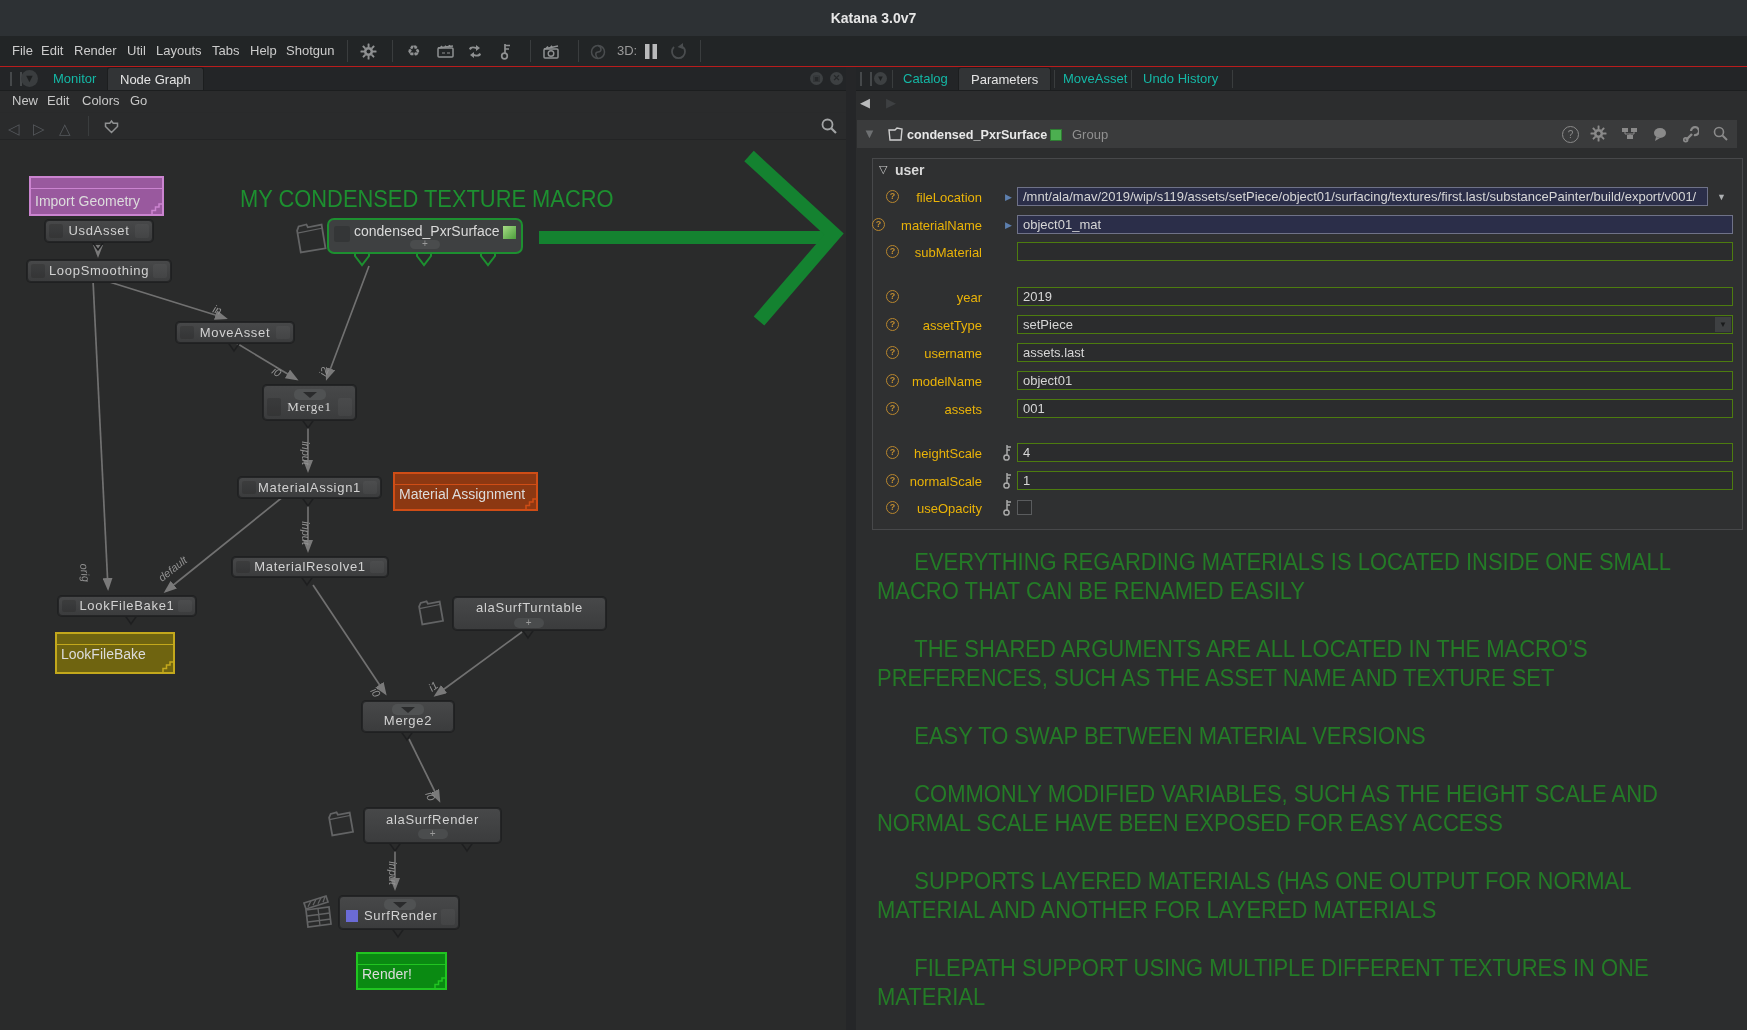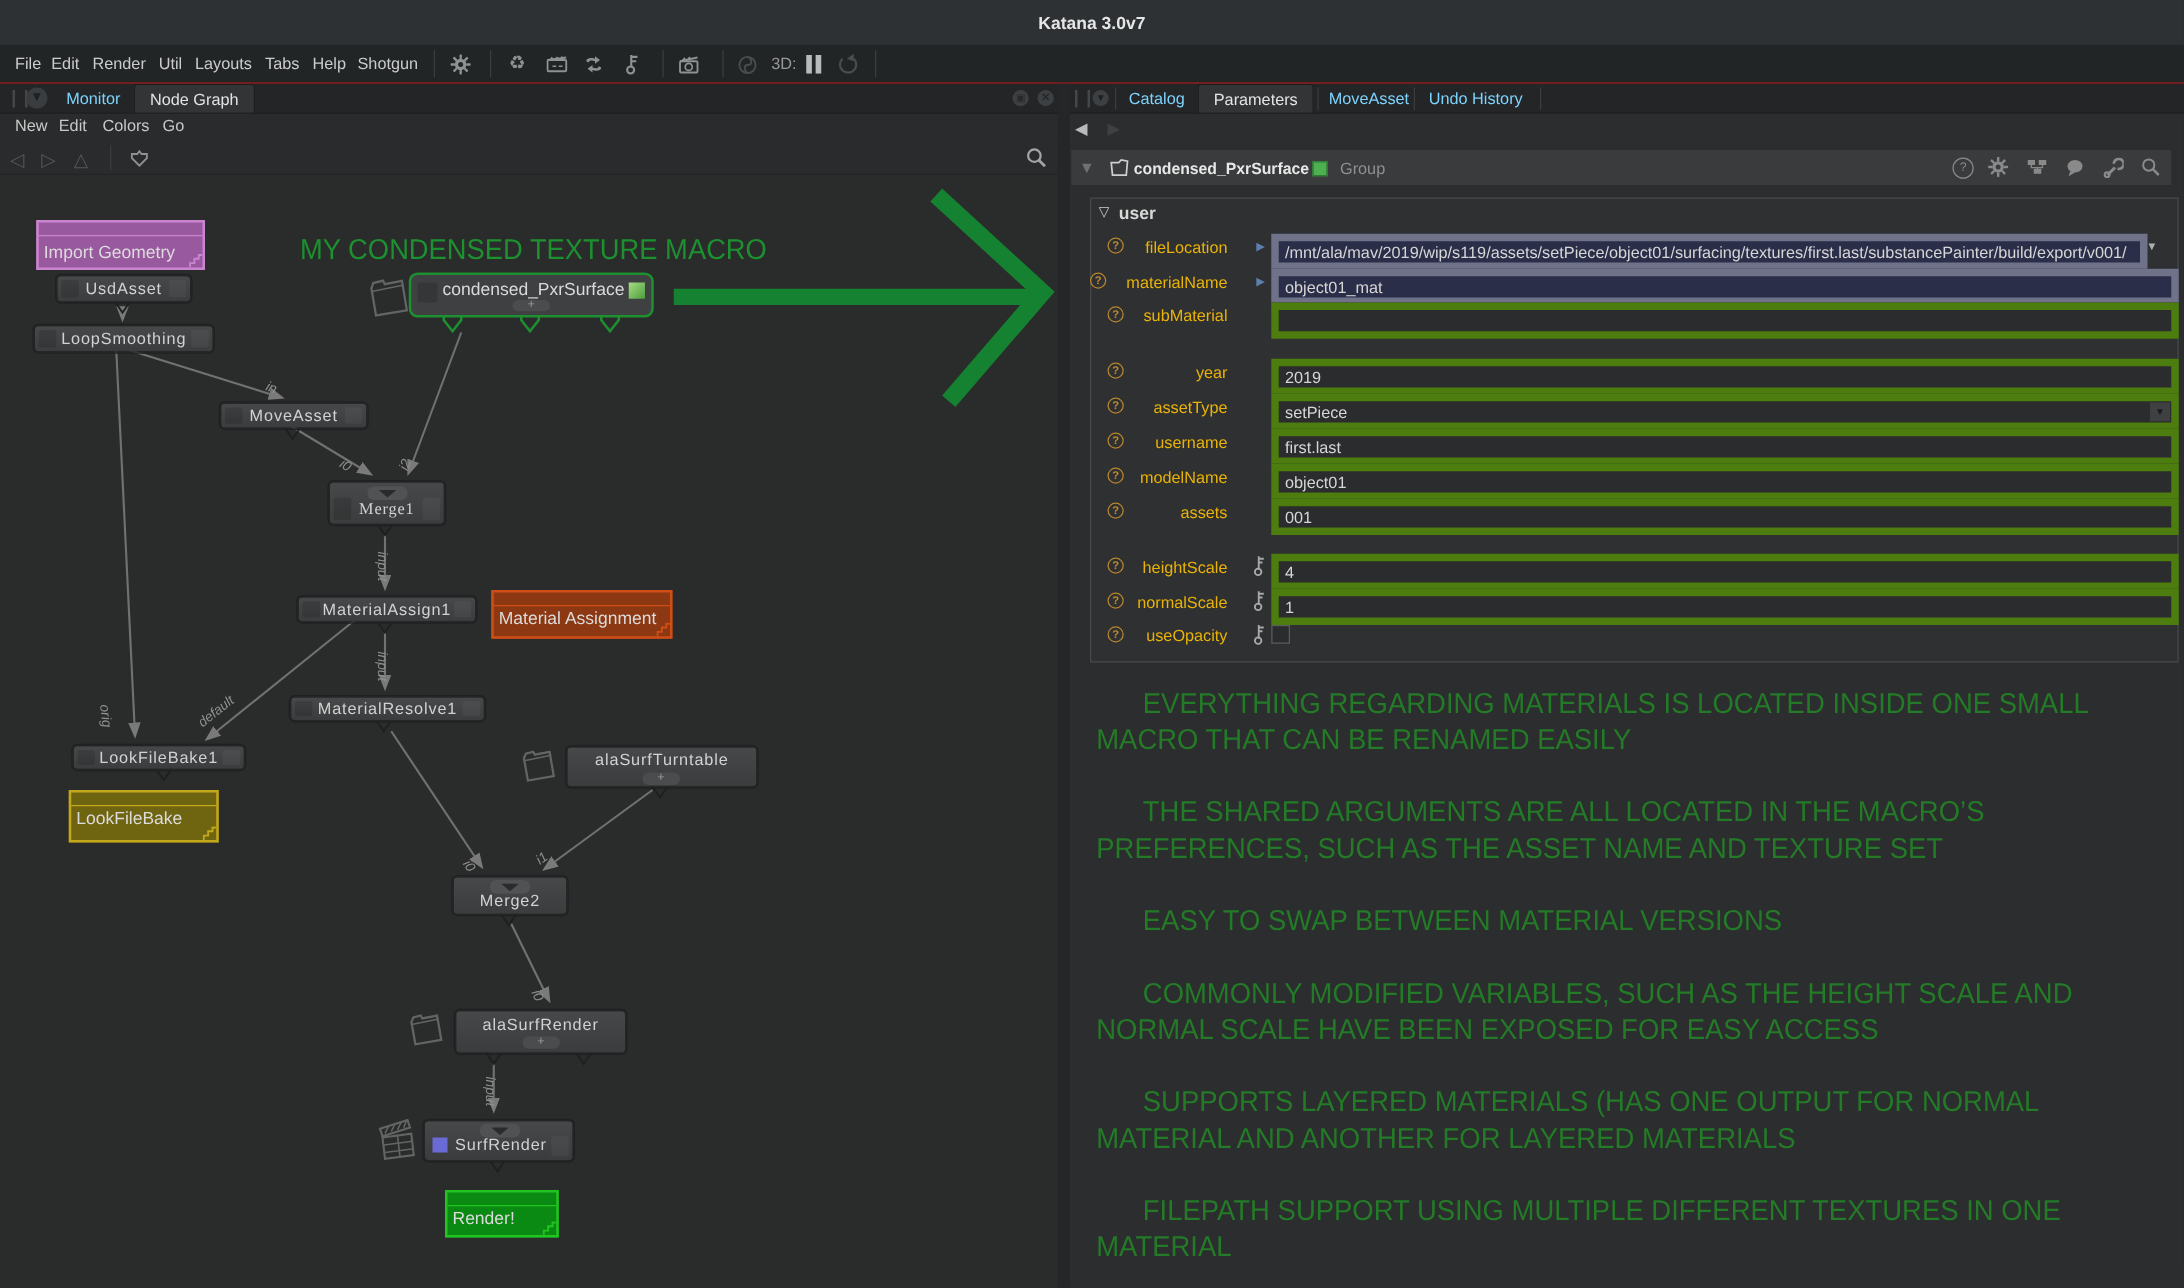--- a/index.html
+++ b/index.html
@@ -4,42 +4,42 @@
   html,body{margin:0;padding:0;width:1747px;height:1030px;overflow:hidden;
     background:#292a2b;font-family:"Liberation Sans",sans-serif;}
   .abs{position:absolute;}
   #titlebar{position:absolute;left:0;top:0;width:1747px;height:36px;background:#2d3134;
     color:#e6e6e6;font-weight:bold;font-size:14px;text-align:center;line-height:36px;}
   #menubar{position:absolute;left:0;top:36px;width:1747px;height:30px;background:#222526;
     border-bottom:1px solid #b91c1c;color:#cccccc;font-size:13px;}
   .menuitem{position:absolute;top:0;line-height:30px;}
   .vsep{position:absolute;top:4px;width:1px;height:22px;background:#3a3d3e;}
   #tabrow{position:absolute;left:0;top:67px;width:1747px;height:23px;background:#232527;border-bottom:1px solid #1c1e1f;}
-  .tab{position:absolute;top:0;height:22px;line-height:23px;font-size:13px;color:#7dd3fc;padding:0 12px;}
+  .tab{position:absolute;top:0;height:22px;line-height:23px;font-size:13px;color:#14b8a6;padding:0 12px;}
   .tab.active{background:#323436;color:#e4e4e4;border:1px solid #1c1e1f;border-bottom:none;
     border-radius:3px 3px 0 0;}
   
   #ngmenu{position:absolute;left:0;top:91px;width:846px;height:21px;background:#2a2b2c;
     color:#c8c8c8;font-size:13px;}
   #ngtoolbar{position:absolute;left:0;top:113px;width:846px;height:26px;background:#2a2b2c;border-bottom:1px solid #232425;}
   #graph{position:absolute;left:0;top:140px;width:846px;height:890px;background:#2a2b2b;overflow:hidden;}
   
   #rpane{position:absolute;left:856px;top:91px;width:891px;height:939px;background:#2c2d2e;}
   #splitter{position:absolute;left:846px;top:67px;width:10px;height:963px;background:#252628;}
   
   .node{position:absolute;background:linear-gradient(#474849,#3b3c3d);border:1px solid #242526;
     border-radius:4px;color:#d2d2d2;font-size:13px;letter-spacing:0.7px;text-align:center;box-shadow:0 0 0 1px #1f2021;}
   .badgeL{position:absolute;left:3px;top:3px;bottom:3px;width:14px;background:rgba(0,0,0,0.13);border-radius:2px;}
   .badgeR{position:absolute;right:3px;top:3px;bottom:3px;width:14px;background:rgba(255,255,255,0.04);border-radius:2px;}
   .sticky{position:absolute;font-size:14px;color:#dcdcdc;}
   .sticky .bar{position:absolute;left:0;right:0;top:0;height:10px;border-bottom:1px solid;}
   .qm{position:absolute;width:11px;height:11px;border:1.5px solid #b8862e;border-radius:50%;
     color:#c08c30;font-size:9px;text-align:center;line-height:11px;font-weight:bold;}
   .plabel{position:absolute;color:#eab308;font-size:13px;width:100px;text-align:right;}
-  .pfield{position:absolute;height:17px;background:#2b2c2d;border:6px solid #4d7c0f;
+  .pfield{position:absolute;height:17px;background:#2b2c2d;border:1px solid #4d7c0f;
     color:#d6d6d6;font-size:13px;line-height:17px;padding-left:5px;}
   .pfield.hl{background:#2b2e49;border-color:#6f7288;}
   .parrow{position:absolute;color:#5d7fae;font-size:9px;}
   .keyicon{position:absolute;width:10px;height:17px;}
 </style></head>
 <body>
 <div id="titlebar">Katana 3.0v7</div>
 <div id="menubar">
   <div class="menuitem" style="left:12px">File</div>
   <div class="menuitem" style="left:41px">Edit</div>
@@ -365,21 +365,21 @@
   <div class="qm" style="left:886px;top:290px">?</div>
   <div class="plabel" style="left:882px;top:290px">year</div>
   <div class="pfield" style="left:1017px;top:287px;width:709px">2019</div>
   <div class="qm" style="left:886px;top:318px">?</div>
   <div class="plabel" style="left:882px;top:318px">assetType</div>
   <div class="pfield" style="left:1017px;top:315px;width:709px">setPiece
     <div class="abs" style="right:1px;top:1px;width:16px;height:15px;background:#3e4042;color:#1a1b1c;font-size:8px;text-align:center;line-height:15px">▼</div>
   </div>
   <div class="qm" style="left:886px;top:346px">?</div>
   <div class="plabel" style="left:882px;top:346px">username</div>
-  <div class="pfield" style="left:1017px;top:343px;width:709px">first.last</div>
+  <div class="pfield" style="left:1017px;top:343px;width:709px">assets.last</div>
   <div class="qm" style="left:886px;top:374px">?</div>
   <div class="plabel" style="left:882px;top:374px">modelName</div>
   <div class="pfield" style="left:1017px;top:371px;width:709px">object01</div>
   <div class="qm" style="left:886px;top:402px">?</div>
   <div class="plabel" style="left:882px;top:402px">assets</div>
   <div class="pfield" style="left:1017px;top:399px;width:709px">001</div>
   <div class="qm" style="left:886px;top:446px">?</div>
   <div class="plabel" style="left:882px;top:446px">heightScale</div>
   <svg class="keyicon" style="left:1003px;top:444px" viewBox="0 0 10 17">
     <path d="M4 1 L4 12 M4 3 L8 3 M4 6 L7 6" stroke="#a8a8a8" stroke-width="1.5" fill="none"></path>

